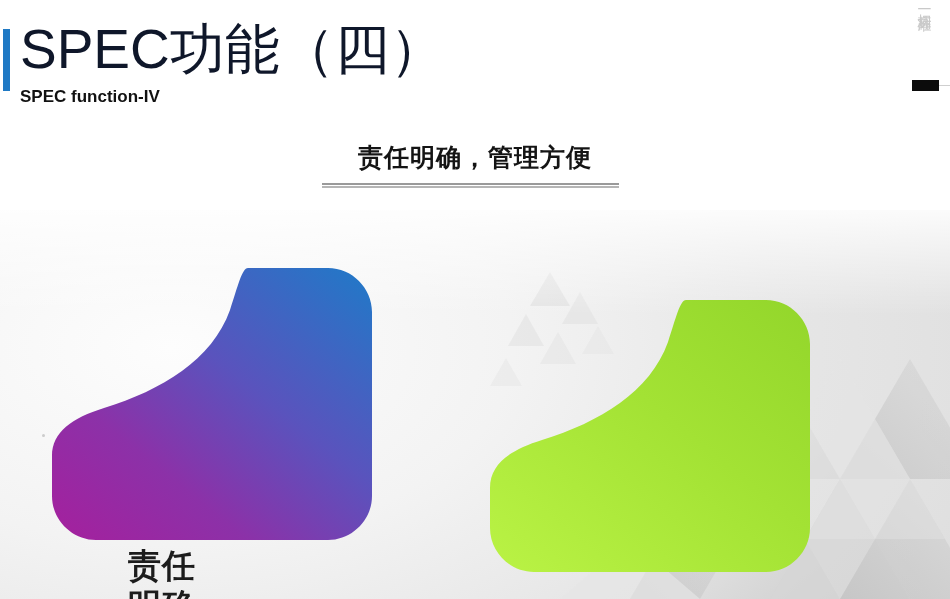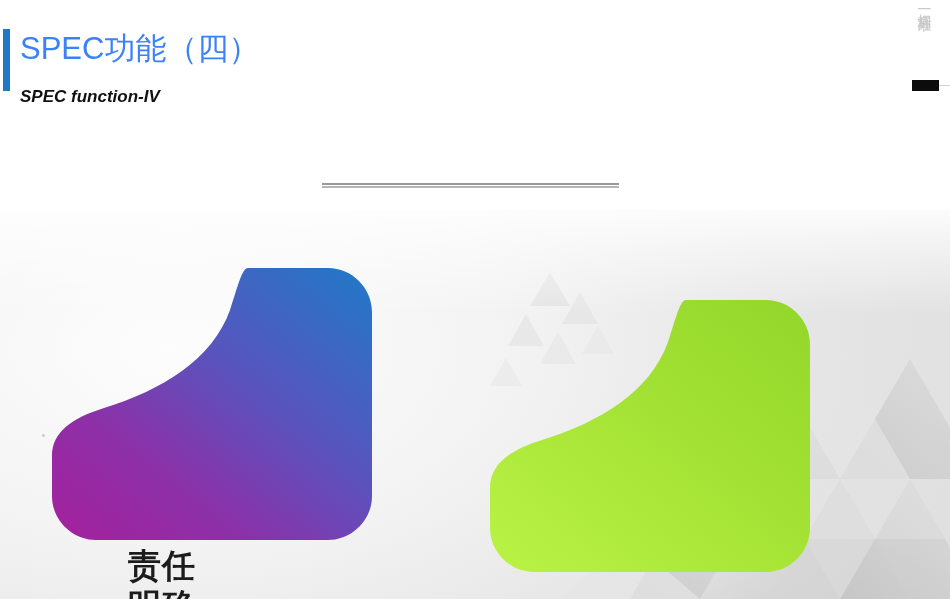--- a/index.html
+++ b/index.html
@@ -51,36 +51,35 @@
   
   .title-bar {
     position: absolute;
     left: 3px; top: 29px;
     width: 7px; height: 62px;
     background: #1f79c4;
   }
   .title-main {
     position: absolute;
     left: 20px; top: 23px;
-    font-size: 31px;
+    font-size: 55px;
     line-height: 52px;
-    color: #3b82f6;
+    color: #0f172a;
     font-weight: 400;
     letter-spacing: 0px;
     white-space: nowrap;
   }
   .title-sub {
     position: absolute;
     left: 20px; top: 86px;
     font-size: 17px;
     line-height: 22px;
     color: #111111;
     font-weight: 700;
     white-space: nowrap;
-    font-style: italic;
   }
 
   
   .vmark-text {
     position: absolute;
     right: 18px; top: 2px;
     width: 18px;
     font-size: 14px;
     line-height: 15px;
     letter-spacing: 1px;
@@ -201,20 +200,21 @@
   <div class="dot-accent" style="left:650px; top:536px;"></div>
 
   <div class="title-bar"></div>
   <div class="title-main">SPEC功能（四）</div>
   <div class="title-sub">SPEC function-IV</div>
 
   <div class="vmark-text">一切高标准</div>
   <div class="vmark-line"></div>
   <div class="vmark-block"></div>
 
+  <div class="headline">责任明确，管理方便</div>
   <div class="headline-rule"></div>
 
   <div class="card card-left">
     <svg width="320" height="272" viewBox="0 0 320 272">
       <defs>
         <linearGradient id="gradLeft" x1="1" y1="0" x2="0.05" y2="1">
           <stop offset="0%" stop-color="#1f7ac8"></stop>
           <stop offset="42%" stop-color="#5a53bd"></stop>
           <stop offset="72%" stop-color="#8c31a8"></stop>
           <stop offset="100%" stop-color="#a3219e"></stop>

